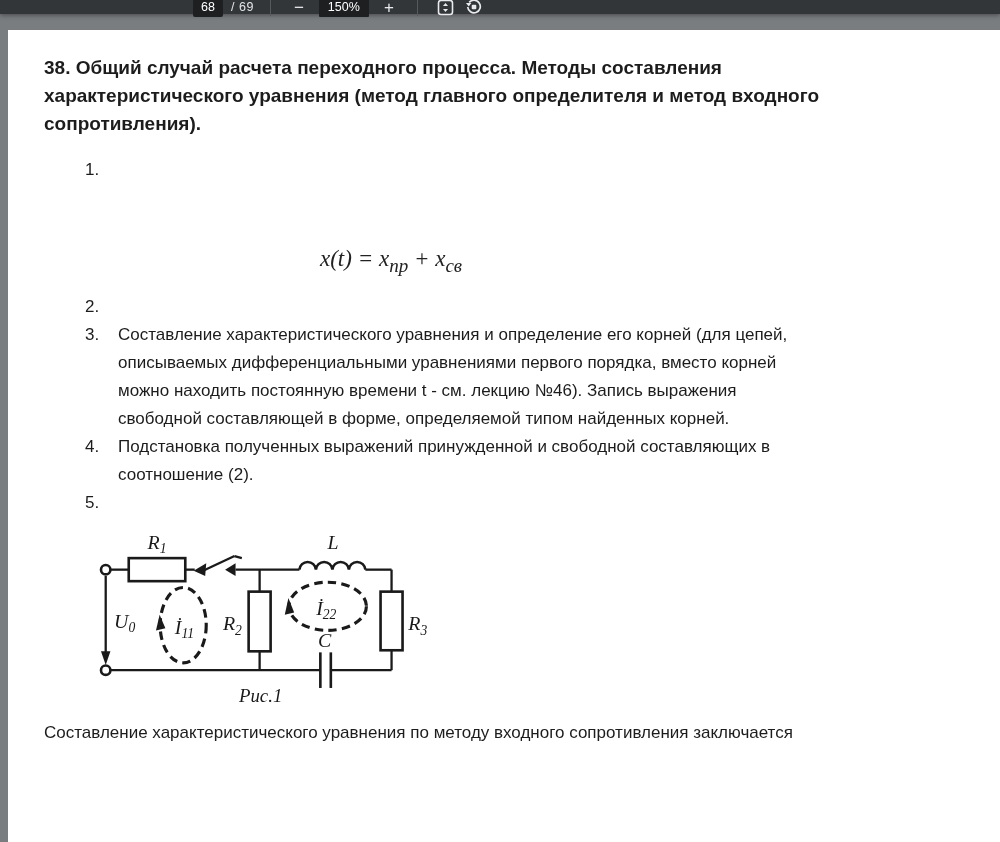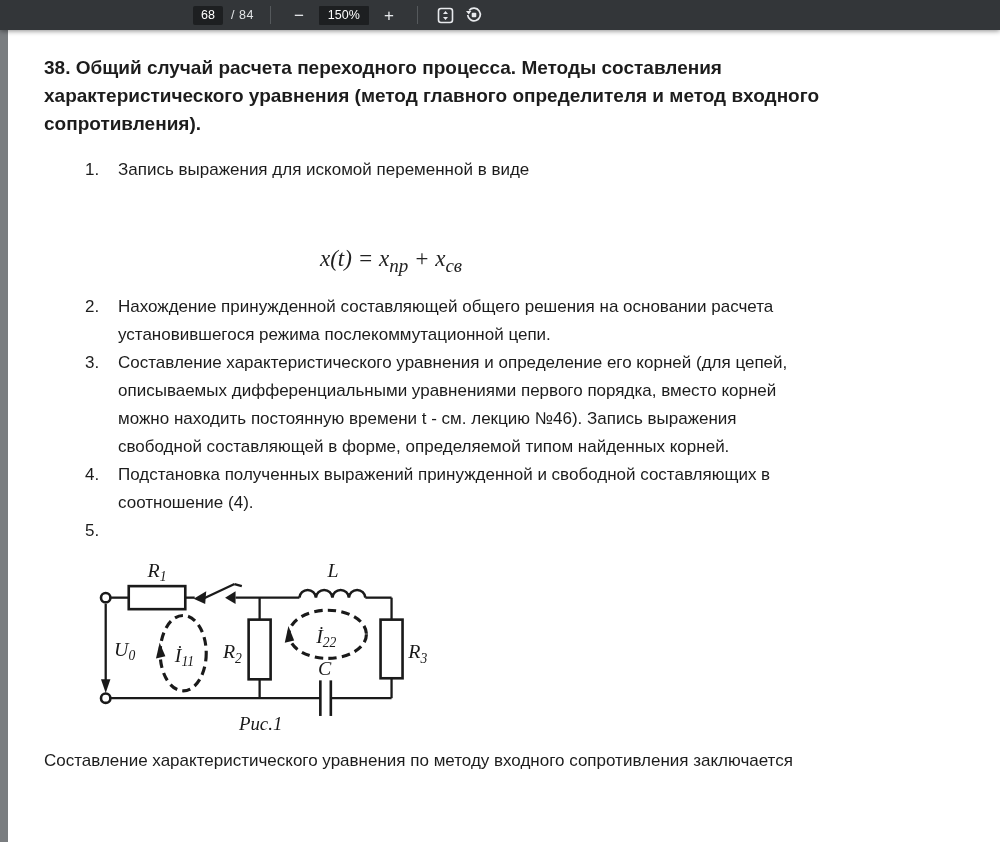--- a/index.html
+++ b/index.html
@@ -3,21 +3,21 @@
 <meta charset="utf-8">
 <style>
   html,body{margin:0;padding:0;}
   body{
     width:1000px;height:842px;overflow:hidden;position:relative;
     background:#7a7d80;
     font-family:"Liberation Sans",sans-serif;
   }
   
   .toolbar{
-    position:absolute;top:0;left:0;width:1000px;height:30px;
+    position:absolute;top:0;left:0;width:1000px;height:14px;
     background:#333639;
     box-shadow:0 1px 5px rgba(0,0,0,.45);
     display:flex;align-items:center;
     padding-left:193px;box-sizing:border-box;
     color:#e8eaed;font-size:12.5px;
     z-index:5;
   }
   .page-input{
     width:30px;height:19px;background:#1d1f21;border:none;border-radius:2px;
     color:#fff;text-align:center;font-size:12.5px;font-family:"Liberation Sans",sans-serif;
@@ -76,21 +76,21 @@
   .caption{font-size:18px;}
   .footer-par{
     font-size:17px;line-height:28px;margin:4px 0 0 0;max-width:900px;
   }
 </style>
 </head>
 <body>
 
 <div class="toolbar">
   <input class="page-input" value="68" style="">
-  <span class="page-total">/ 84</span>
+  <span class="page-total">/ 69</span>
 
   <span class="tb-sep"></span>
 
   <button class="tb-btn glyph">−</button>
   <span class="zoom-box">150%</span>
   <button class="tb-btn glyph">+</button>
 
   <span class="tb-sep"></span>
 
   <button class="tb-btn">
@@ -113,41 +113,38 @@
 
   <p class="doc-title">38. Общий случай расчета переходного процесса. Методы составления
 характеристического уравнения (метод главного определителя и метод входного
 сопротивления).</p>
 
 
   <div class="steps">
 
     <div class="step">
       <span class="step-num">1.</span>
-      <span class="step-text">Запись выражения для искомой переменной в виде</span>
     </div>
 
     <div class="formula"><span>x(t) = x</span><sub>пр</sub><span> + x</span><sub>св</sub></div>
 
     <div class="step">
       <span class="step-num">2.</span>
-      <span class="step-text">Нахождение принужденной составляющей общего решения на основании расчета
-установившегося режима послекоммутационной цепи.</span>
     </div>
     <div class="step">
       <span class="step-num">3.</span>
       <span class="step-text">Составление характеристического уравнения и определение его корней (для цепей,
 описываемых дифференциальными уравнениями первого порядка, вместо корней
 можно находить постоянную времени t - см. лекцию №46). Запись выражения
 свободной составляющей в форме, определяемой типом найденных корней.</span>
     </div>
     <div class="step">
       <span class="step-num">4.</span>
       <span class="step-text">Подстановка полученных выражений принужденной и свободной составляющих в
-соотношение (4).</span>
+соотношение (2).</span>
     </div>
     <div class="step">
       <span class="step-num">5.</span>
     </div>
   </div>
 
   <div class="figure">
     <svg width="346" height="178" viewBox="0 0 330 170" fill="none" stroke="#1a1a1a" stroke-width="2.2">
 
       <circle cx="10" cy="35" r="4.5" stroke-width="2.5"></circle>

